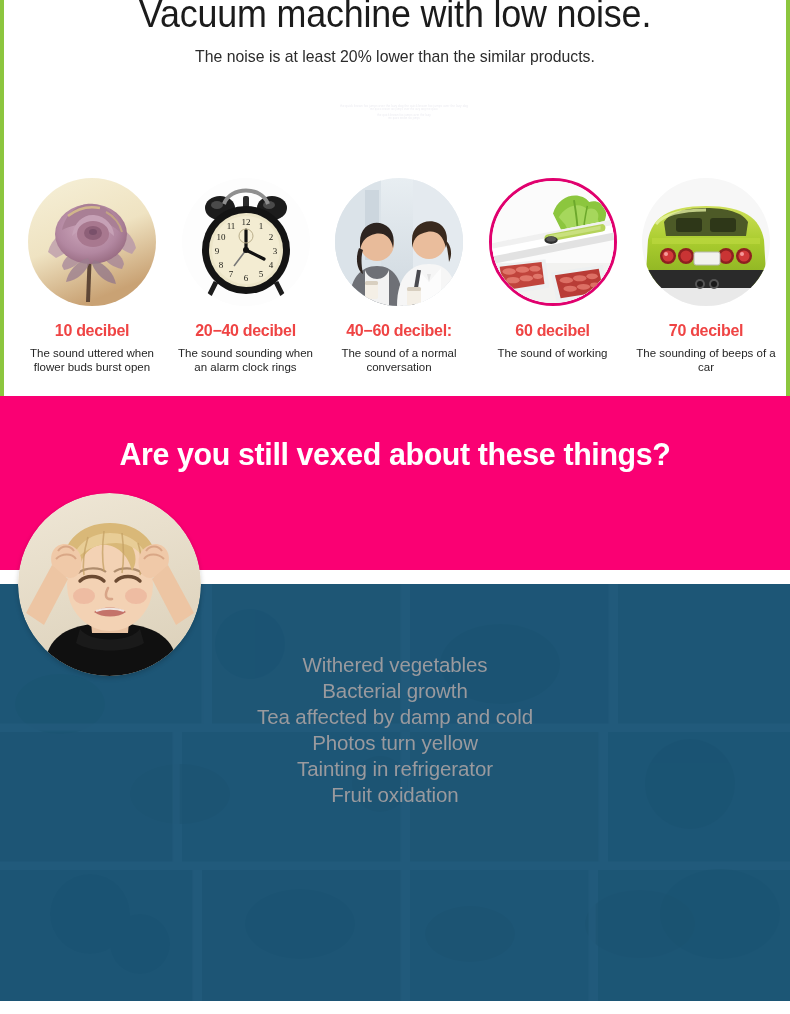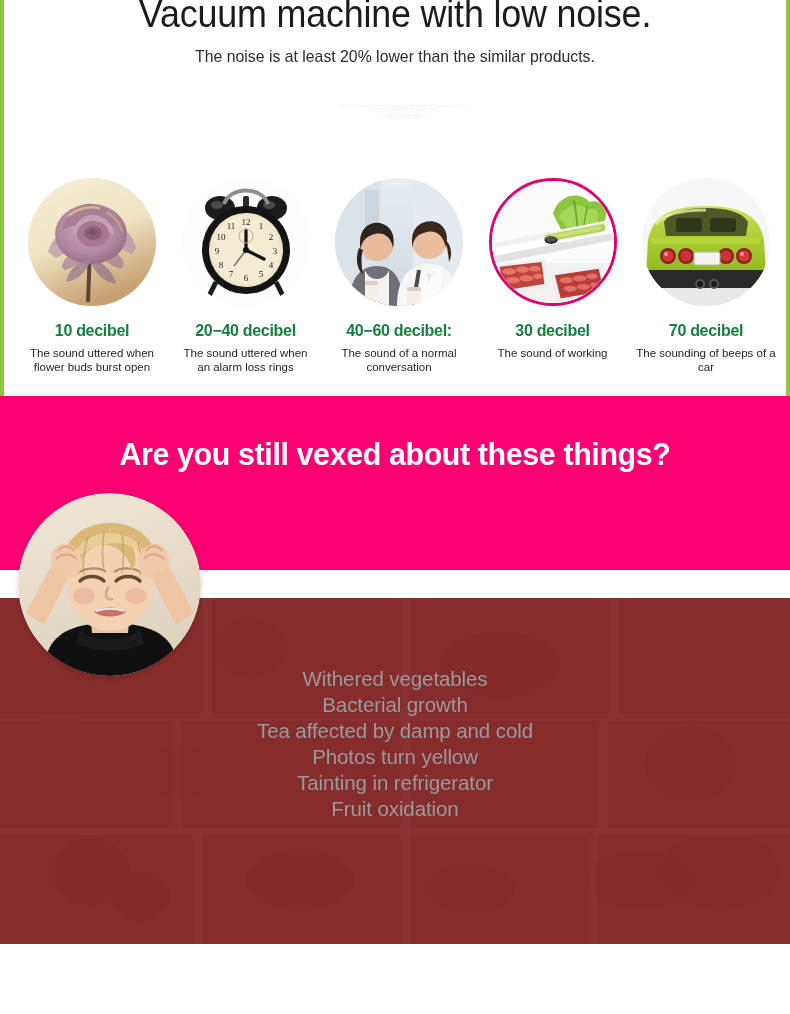--- a/index.html
+++ b/index.html
@@ -88,21 +88,21 @@
   }
   .circle-wrap.highlight {
     border:3px solid var(--ring);
     box-shadow:0 0 0 1px rgba(255,255,255,.9) inset;
   }
   .circle-wrap > svg { display:block; width:100%; height:100%; }
 
   .db-title {
     font-size:16px;
     font-weight:bold;
-    color:#15803d;
+    color:#ef4444;
     margin-top:16px;
     letter-spacing:-0.3px;
     white-space:nowrap;
   }
   .db-desc {
     font-size:11.5px;
     color:#262626;
     line-height:13.5px;
     margin-top:7px;
   }
@@ -133,23 +133,23 @@
     border-radius:50%;
     overflow:hidden;
     z-index:5;
     box-shadow:0 2px 5px rgba(0,0,0,.18);
   }
   #child-circle svg { display:block; width:100%; height:100%; }
 
   
   #problems-section {
     position:absolute;
-    left:0; top:598px;
-    width:790px; height:346px;
-    background:#7f1d1d;
+    left:0; top:584px;
+    width:790px; height:417px;
+    background:#0c4a6e;
     overflow:hidden;
   }
   
   #collage { position:absolute; inset:0; opacity:.085; }
   #collage svg { display:block; width:100%; height:100%; }
 
   #problem-list {
     position:relative;
     z-index:2;
     text-align:center;
@@ -260,21 +260,21 @@
 
           <path d="M64 72 L64 52" stroke="#111" stroke-width="3.2" stroke-linecap="round"></path>
           <path d="M64 72 L82 81" stroke="#111" stroke-width="3.2" stroke-linecap="round"></path>
           <path d="M64 72 L52 88" stroke="#777" stroke-width="1.6"></path>
           <circle cx="64" cy="72" r="3" fill="#111"></circle>
 
           <circle cx="64" cy="58" r="7" fill="none" stroke="#b9ae8b" stroke-width="1"></circle>
         </svg>
       </div>
       <div class="db-title">20−40 decibel</div>
-      <div class="db-desc">The sound uttered when an alarm loss rings</div>
+      <div class="db-desc">The sound sounding when an alarm clock rings</div>
     </div>
 
     <div class="decibel-item">
       <div class="circle-wrap">
         <svg viewBox="0 0 128 128">
           <defs>
             <linearGradient id="cityBg" x1="0" y1="0" x2="0" y2="1">
               <stop offset="0%" stop-color="#e8eef2"></stop>
               <stop offset="100%" stop-color="#cfd8df"></stop>
             </linearGradient>
@@ -350,21 +350,21 @@
           <g fill="#dd6f64">
             <ellipse cx="78" cy="104" rx="7" ry="3.2"></ellipse>
             <ellipse cx="92" cy="102" rx="7" ry="3.2"></ellipse>
             <ellipse cx="105" cy="100" rx="6" ry="3"></ellipse>
             <ellipse cx="82" cy="113" rx="7" ry="3.2"></ellipse>
             <ellipse cx="96" cy="111" rx="7" ry="3"></ellipse>
             <ellipse cx="108" cy="109" rx="5" ry="2.6"></ellipse>
           </g>
         </svg>
       </div>
-      <div class="db-title">30 decibel</div>
+      <div class="db-title">60 decibel</div>
       <div class="db-desc">The sound of working</div>
     </div>
 
     <div class="decibel-item">
       <div class="circle-wrap">
         <svg viewBox="0 0 128 128">
           <defs>
             <linearGradient id="carBody" x1="0" y1="0" x2="0" y2="1">
               <stop offset="0%" stop-color="#cfe05a"></stop>
               <stop offset="45%" stop-color="#a9cc2e"></stop>

